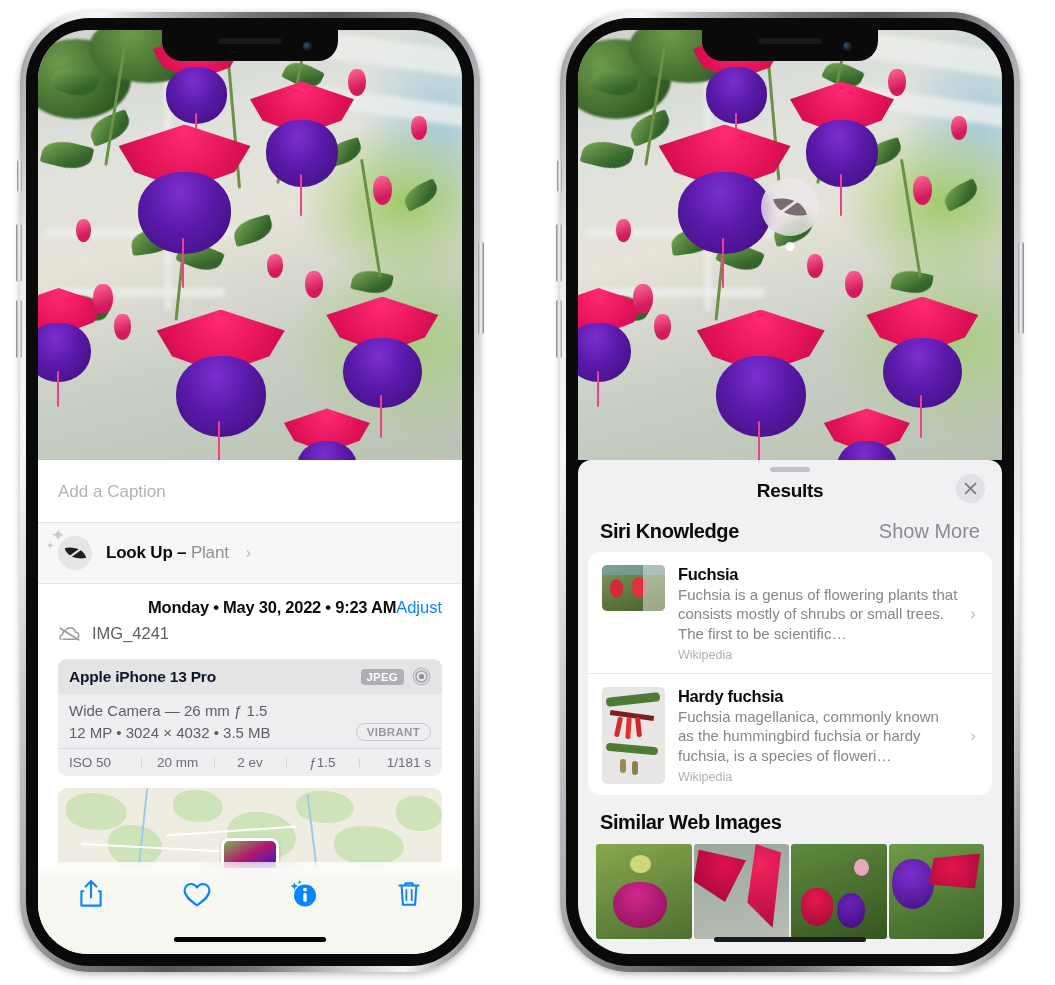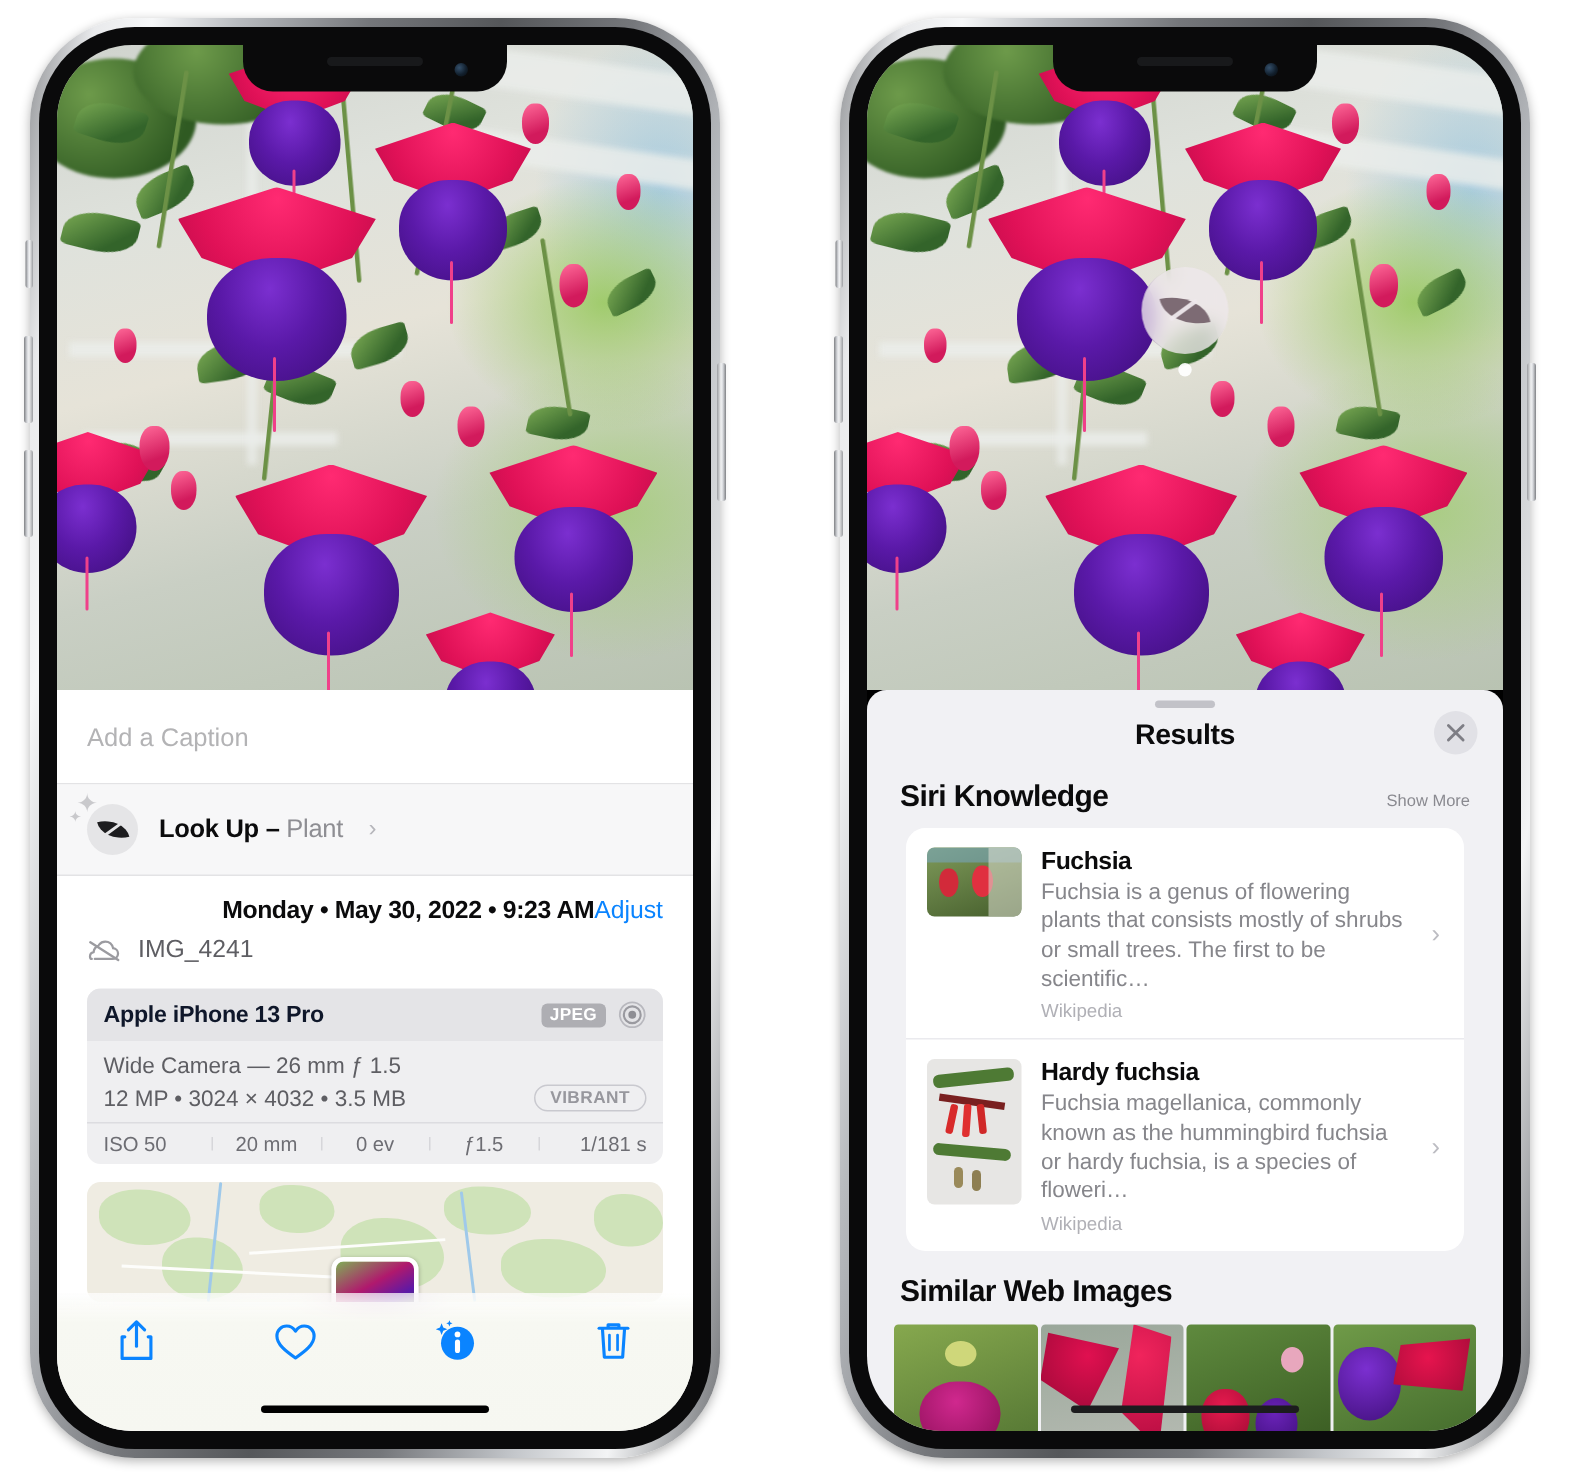--- a/index.html
+++ b/index.html
@@ -251,23 +251,23 @@
   .res-title { font-size: 19px; font-weight: 700; color: #0b0b0c; letter-spacing: -.3px; }
   .close-btn {
     position: absolute; right: 17px; top: 2px; width: 29px; height: 29px; border-radius: 50%;
     background: #e1e1e6; display: flex; align-items: center; justify-content: center;
   }
   .sec-head {
     display: flex; align-items: baseline; justify-content: space-between;
     padding: 8px 22px 9px 22px;
   }
   .sec-title { font-size: 20px; font-weight: 700; color: #0b0b0c; letter-spacing: -.4px; }
-  .sec-more { font-size: 11px; color: #8a8a90; }
+  .sec-more { font-size: 20px; color: #8a8a90; }
   .card {
-    margin: 0 26px; background: #fff; border-radius: 13px; overflow: hidden;
+    margin: 0 10px; background: #fff; border-radius: 13px; overflow: hidden;
   }
   .k-row { display: flex; align-items: flex-start; gap: 13px; padding: 13px 12px 11px 14px; }
   .k-row + .k-row { border-top: .5px solid #eaeaee; margin-top: 0; }
   .k-thumb { flex: none; border-radius: 5px; overflow: hidden; position: relative; }
   .k-thumb.land { width: 63px; height: 46px; background: linear-gradient(160deg,#7f9a5a,#455e2c); }
   .k-thumb.port { width: 63px; height: 97px; background: #e7e6e4; }
   .k-body { flex: 1; min-width: 0; }
   .k-title { font-size: 16.5px; font-weight: 700; color: #0b0b0c; letter-spacing: -.3px; }
   .k-desc { font-size: 15px; color: #86868b; line-height: 1.29; margin-top: 1px; }
   .k-src  { font-size: 12.5px; color: #b0b0b6; margin-top: 5px; }
@@ -415,21 +415,21 @@
           <div class="exif-body">
             <div class="exif-lens">Wide Camera — 26 mm ƒ 1.5</div>
             <div class="exif-row2">
               <span class="exif-size">12 MP • 3024 × 4032 • 3.5 MB</span>
               <span class="tag-vibrant">VIBRANT</span>
             </div>
           </div>
           <div class="exif-foot">
             <div>ISO 50</div>
             <div>20 mm</div>
-            <div>0 ev</div>
+            <div>2 ev</div>
             <div>ƒ1.5</div>
             <div>1/181 s</div>
           </div>
         </div>
 
         <div class="map">
           <div class="park" style="left:2%;top:6%;width:16%;height:46%;"></div>
           <div class="park" style="left:13%;top:46%;width:14%;height:52%;"></div>
           <div class="park" style="left:30%;top:2%;width:13%;height:40%;"></div>
           <div class="park" style="left:44%;top:30%;width:18%;height:60%;"></div>

